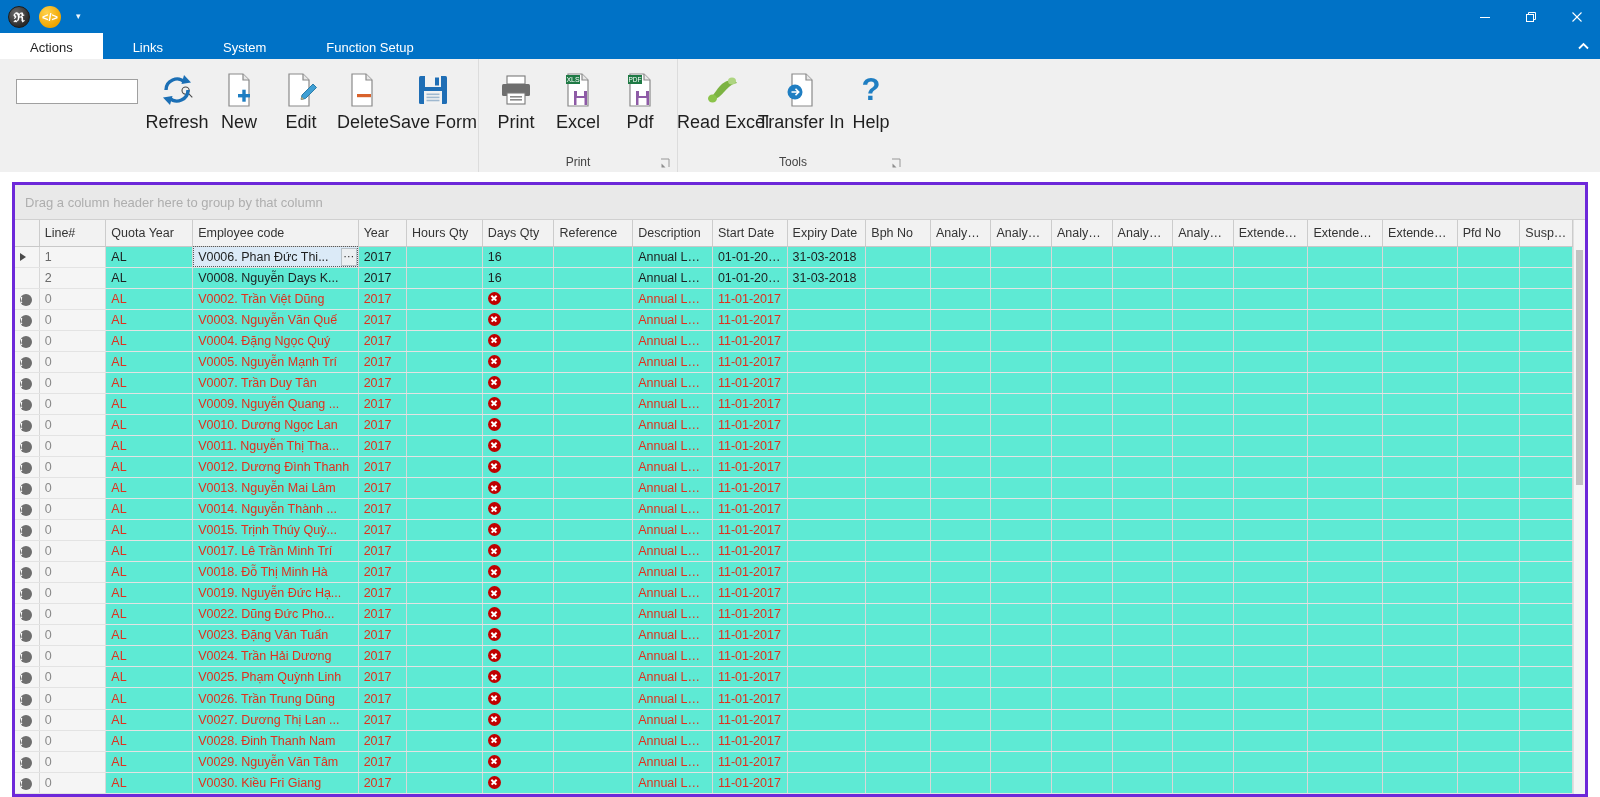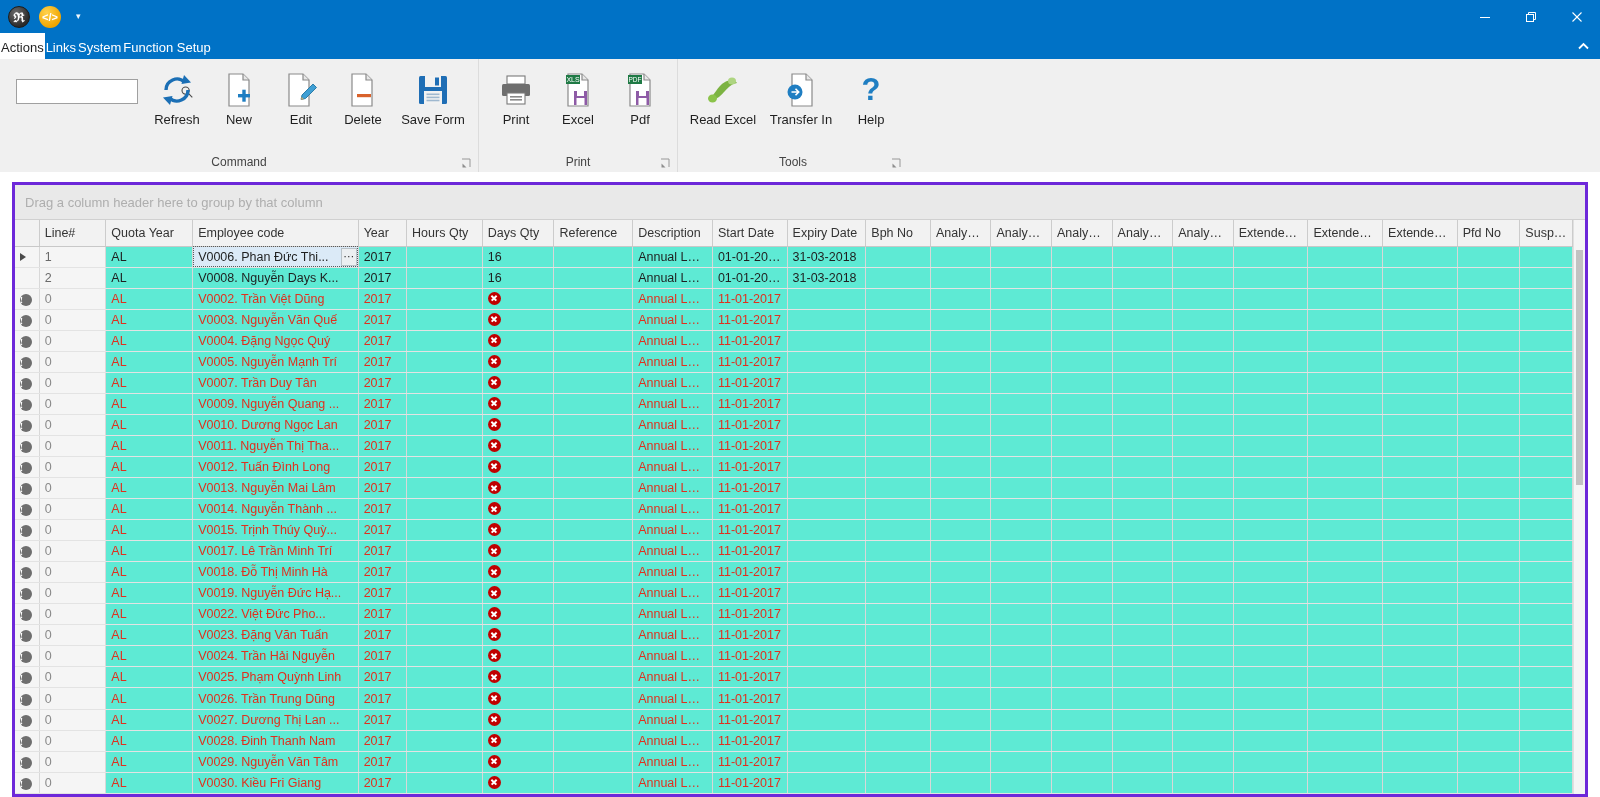--- a/index.html
+++ b/index.html
@@ -43,21 +43,21 @@
     color: #fff;
   }
   .winbtn svg { display: block; }
 
   
   .ribbon-tabs {
     height: 26px; background: #0072C6; display: flex; align-items: stretch;
     position: relative;
   }
   .rtab {
-    padding: 0 1px; display: flex; align-items: center;
+    padding: 0 30px; display: flex; align-items: center;
     font-size: 13px; color: #ffffff; height: 28px;
   }
   .rtab.active { background: #ffffff; color: #1f1f1f; }
   .ribbon-collapse {
     margin-left: auto; width: 34px; display: flex; align-items: center; justify-content: center;
     color: #ffffff; font-size: 11px;
   }
 
   
   .ribbon {
@@ -79,21 +79,21 @@
   }
   .rgroup-dialog {
     position: absolute; right: 6px; bottom: 3px;
     width: 11px; height: 11px; opacity: .65;
   }
   .rbtn {
     width: 62px; display: flex; flex-direction: column; align-items: center;
     padding: 4px 2px 0 2px; cursor: default;
   }
   .rbtn .ic { height: 42px; display: flex; align-items: center; justify-content: center; }
-  .rbtn .lbl { font-size: 13px; color: #1f1f1f; white-space: nowrap; margin-top: 1px; }
+  .rbtn .lbl { font-size: 18px; color: #1f1f1f; white-space: nowrap; margin-top: 1px; }
   .rbtn.wide { width: 78px; }
 
   .searchbox {
     width: 122px; height: 25px; margin: 14px 8px 0 10px;
     background: #ffffff; border: 1px solid #a0a0a0;
     display: flex; align-items: center;
   }
   .searchbox input {
     border: 0; outline: 0; flex: 1; height: 100%; padding: 0 4px;
     font-size: 12px; font-family: "Liberation Sans", sans-serif;
@@ -328,29 +328,20 @@
             <rect x="9" y="3" width="16" height="11" fill="#f2f2f2"></rect>
             <rect x="19" y="4.5" width="4" height="8" fill="#1f6eb5"></rect>
             <rect x="8" y="18" width="18" height="13" fill="#f2f2f2"></rect>
             <rect x="10.5" y="20.5" width="13" height="1.6" fill="#9fb8cf"></rect>
             <rect x="10.5" y="23.6" width="13" height="1.6" fill="#9fb8cf"></rect>
             <rect x="10.5" y="26.7" width="13" height="1.6" fill="#9fb8cf"></rect>
           </svg>
         </span>
         <span class="lbl">Save Form</span>
       </div>
-    </div>
-    <div class="rgroup-label">
-      <span>Command</span>
-      <span class="rgroup-dialog">
-        <svg width="11" height="11" viewBox="0 0 11 11">
-          <path d="M1 1h8v8" fill="none" stroke="#6a6a6a" stroke-width="1"></path>
-          <path d="M1.5 9.5h4l-4-4z" fill="#5a5a5a"></path>
-        </svg>
-      </span>
     </div>
   </div>
 
   <div class="rgroup">
     <div class="rgroup-items">
       <div class="rbtn">
         <span class="ic">
           <svg width="34" height="32" viewBox="0 0 34 32">
             <rect x="8" y="2" width="18" height="8" fill="#fff" stroke="#7a7a7a" stroke-width="1.1"></rect>
             <rect x="3" y="10" width="28" height="12" rx="1.5" fill="#6e6e6e"></rect>
@@ -753,21 +744,21 @@
               <td></td>
               <td></td>
               <td></td>
               <td></td>
               <td></td>
             </tr>
             <tr class="err">
               <td class="ind"><span class="infodot">!</span></td>
               <td class="rowno">0</td>
               <td>AL</td>
-              <td>V0012. Tuấn Đình  Long</td>
+              <td>V0012. Dương Đình  Thanh</td>
               <td>2017</td>
               <td></td>
               <td class="center"><span class="errdot"></span></td>
               <td></td>
               <td>Annual Leav...</td>
               <td>11-01-2017</td>
               <td></td>
               <td></td>
               <td></td>
               <td></td>
@@ -921,21 +912,21 @@
               <td></td>
               <td></td>
               <td></td>
               <td></td>
               <td></td>
             </tr>
             <tr class="err">
               <td class="ind"><span class="infodot">!</span></td>
               <td class="rowno">0</td>
               <td>AL</td>
-              <td>V0022. Việt Đức  Pho...</td>
+              <td>V0022. Dũng Đức  Pho...</td>
               <td>2017</td>
               <td></td>
               <td class="center"><span class="errdot"></span></td>
               <td></td>
               <td>Annual Leav...</td>
               <td>11-01-2017</td>
               <td></td>
               <td></td>
               <td></td>
               <td></td>
@@ -969,21 +960,21 @@
               <td></td>
               <td></td>
               <td></td>
               <td></td>
               <td></td>
             </tr>
             <tr class="err">
               <td class="ind"><span class="infodot">!</span></td>
               <td class="rowno">0</td>
               <td>AL</td>
-              <td>V0024. Trần Hải  Nguyễn</td>
+              <td>V0024. Trần Hải  Dương</td>
               <td>2017</td>
               <td></td>
               <td class="center"><span class="errdot"></span></td>
               <td></td>
               <td>Annual Leav...</td>
               <td>11-01-2017</td>
               <td></td>
               <td></td>
               <td></td>
               <td></td>

